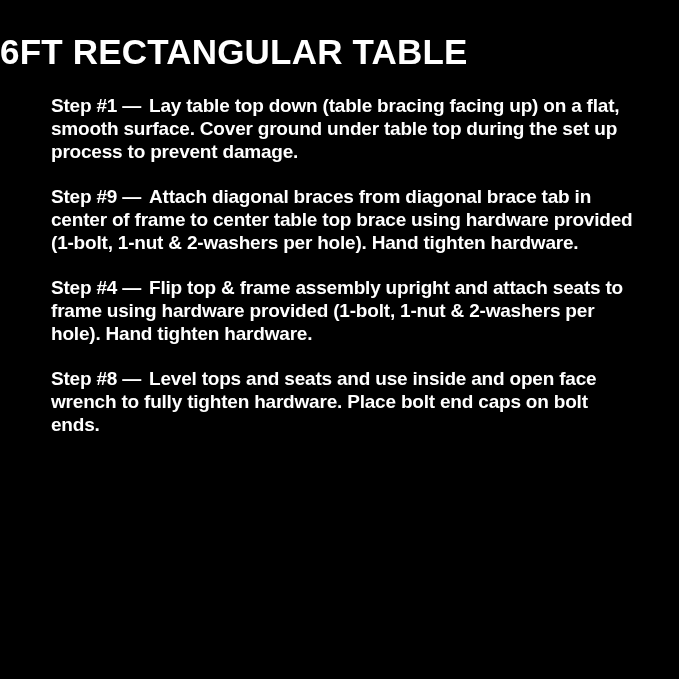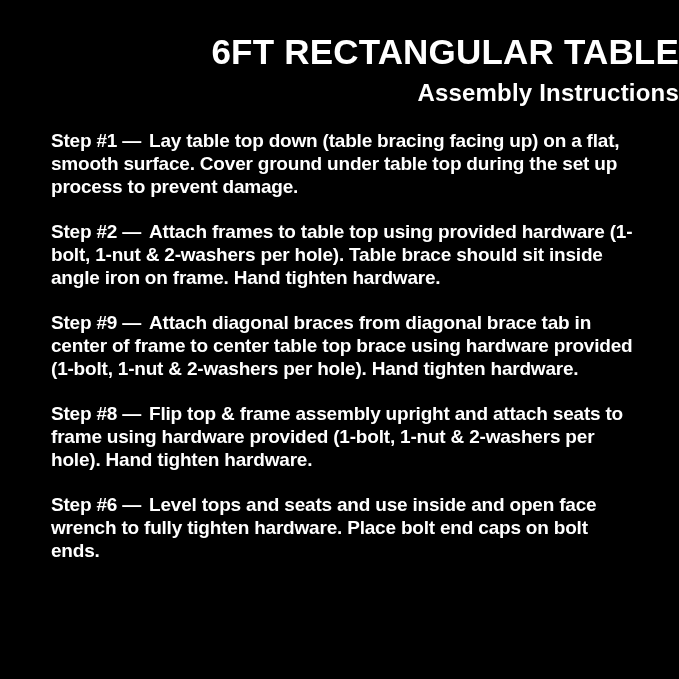--- a/index.html
+++ b/index.html
@@ -12,21 +12,21 @@
     width: 679px;
     height: 679px;
     background: #000000;
     color: #ffffff;
     font-family: "Liberation Sans", sans-serif;
     font-weight: 700;
     overflow: hidden;
     box-sizing: border-box;
   }
   .header {
-    text-align: right;
+    text-align: left;
     padding-top: 32px;
   }
   .title {
     margin: 0;
     font-size: 35px;
     line-height: 40px;
     letter-spacing: 0.2px;
   }
   .subtitle {
     margin: 7px 0 0 0;
@@ -47,30 +47,28 @@
     padding: 0 8px 0 5px;
   }
 </style>
 </head>
 <body>
 
 <div class="poster">
 
   <div class="header">
     <h1 class="title">6FT RECTANGULAR TABLE</h1>
-    <h2 class="subtitle">Assembly Instructions</h2>
   </div>
 
   <div class="steps">
 
     <p class="step"><span>Step #1</span><span class="dash">—</span><span>Lay table top down (table bracing facing up) on a flat, smooth surface. Cover ground under table top during the set up process to prevent damage.</span></p>
 
-    <p class="step"><span>Step #2</span><span class="dash">—</span><span>Attach frames to table top using provided hardware (1-bolt, 1-nut &amp; 2-washers per hole). Table brace should sit inside angle iron on frame. Hand tighten hardware.</span></p>
 
     <p class="step"><span>Step #9</span><span class="dash">—</span><span>Attach diagonal braces from diagonal brace tab in center of frame to center table top brace using hardware provided (1-bolt, 1-nut &amp; 2-washers per hole). Hand tighten hardware.</span></p>
 
-    <p class="step"><span>Step #8</span><span class="dash">—</span><span>Flip top &amp; frame assembly upright and attach seats to frame using hardware provided (1-bolt, 1-nut &amp; 2-washers per hole). Hand tighten hardware.</span></p>
+    <p class="step"><span>Step #4</span><span class="dash">—</span><span>Flip top &amp; frame assembly upright and attach seats to frame using hardware provided (1-bolt, 1-nut &amp; 2-washers per hole). Hand tighten hardware.</span></p>
 
-    <p class="step"><span>Step #6</span><span class="dash">—</span><span>Level tops and seats and use inside and open face wrench to fully tighten hardware. Place bolt end caps on bolt ends.</span></p>
+    <p class="step"><span>Step #8</span><span class="dash">—</span><span>Level tops and seats and use inside and open face wrench to fully tighten hardware. Place bolt end caps on bolt ends.</span></p>
 
   </div>
 
 </div>
 
 </body></html>

